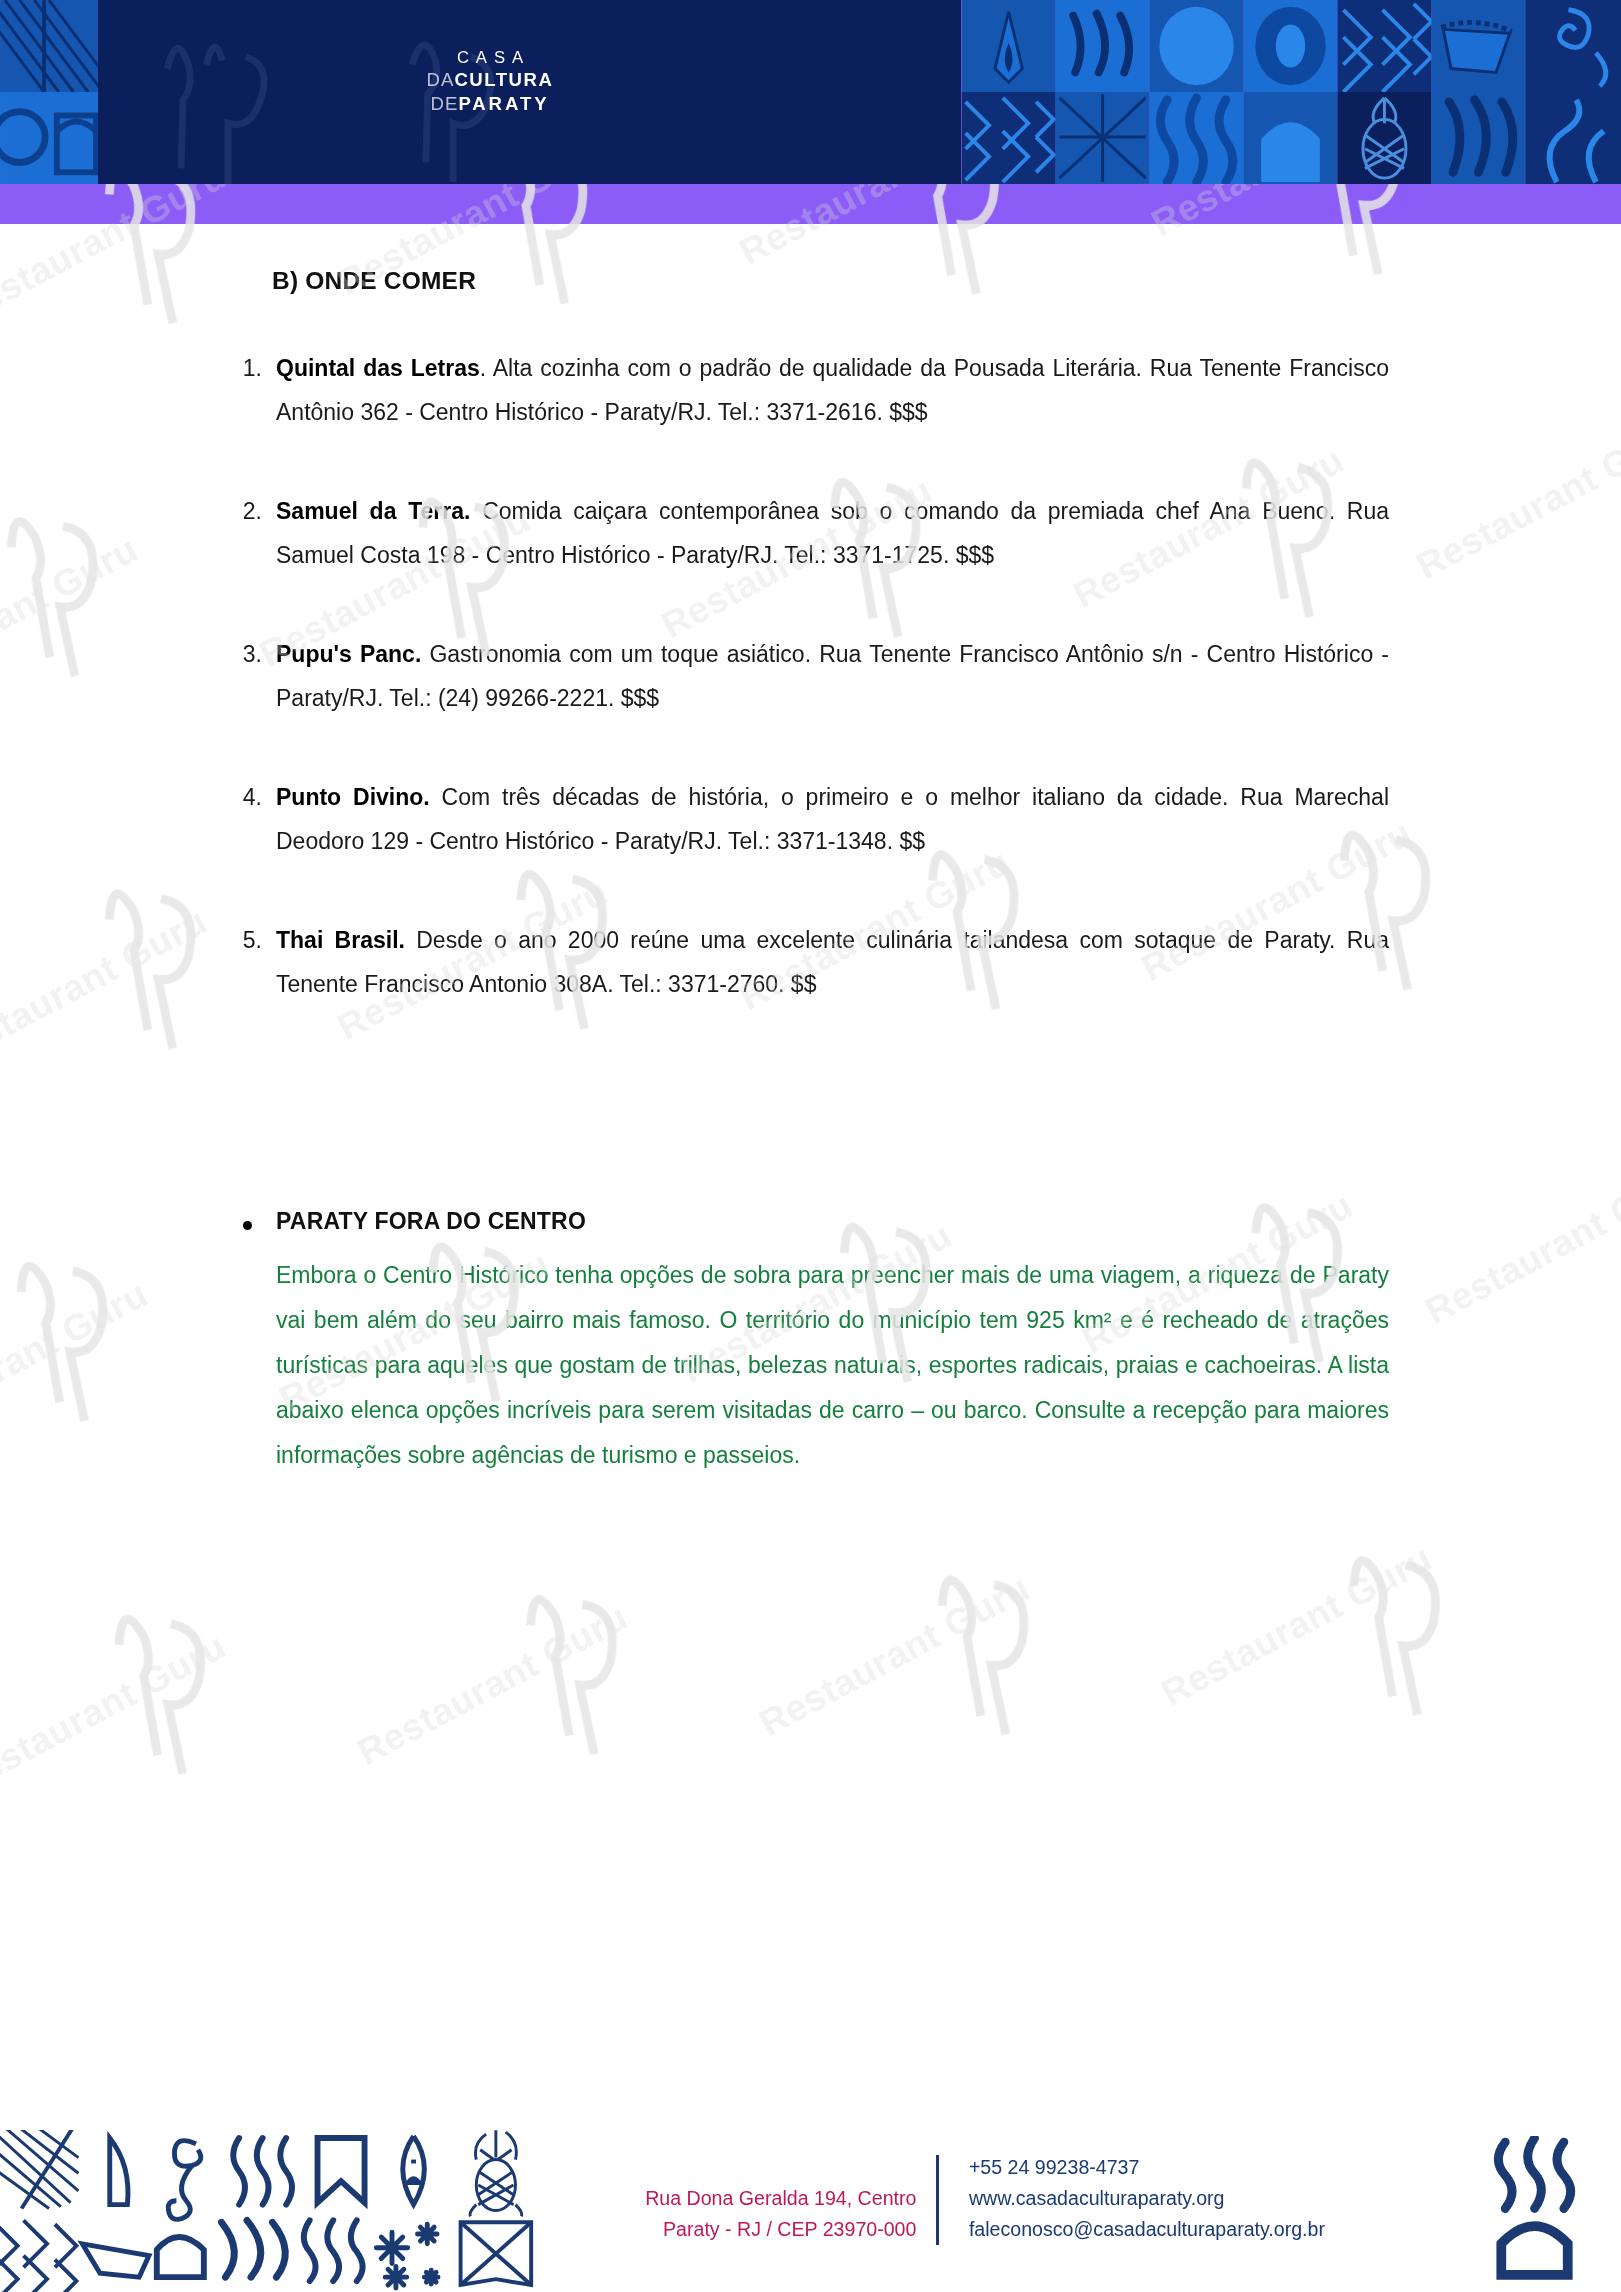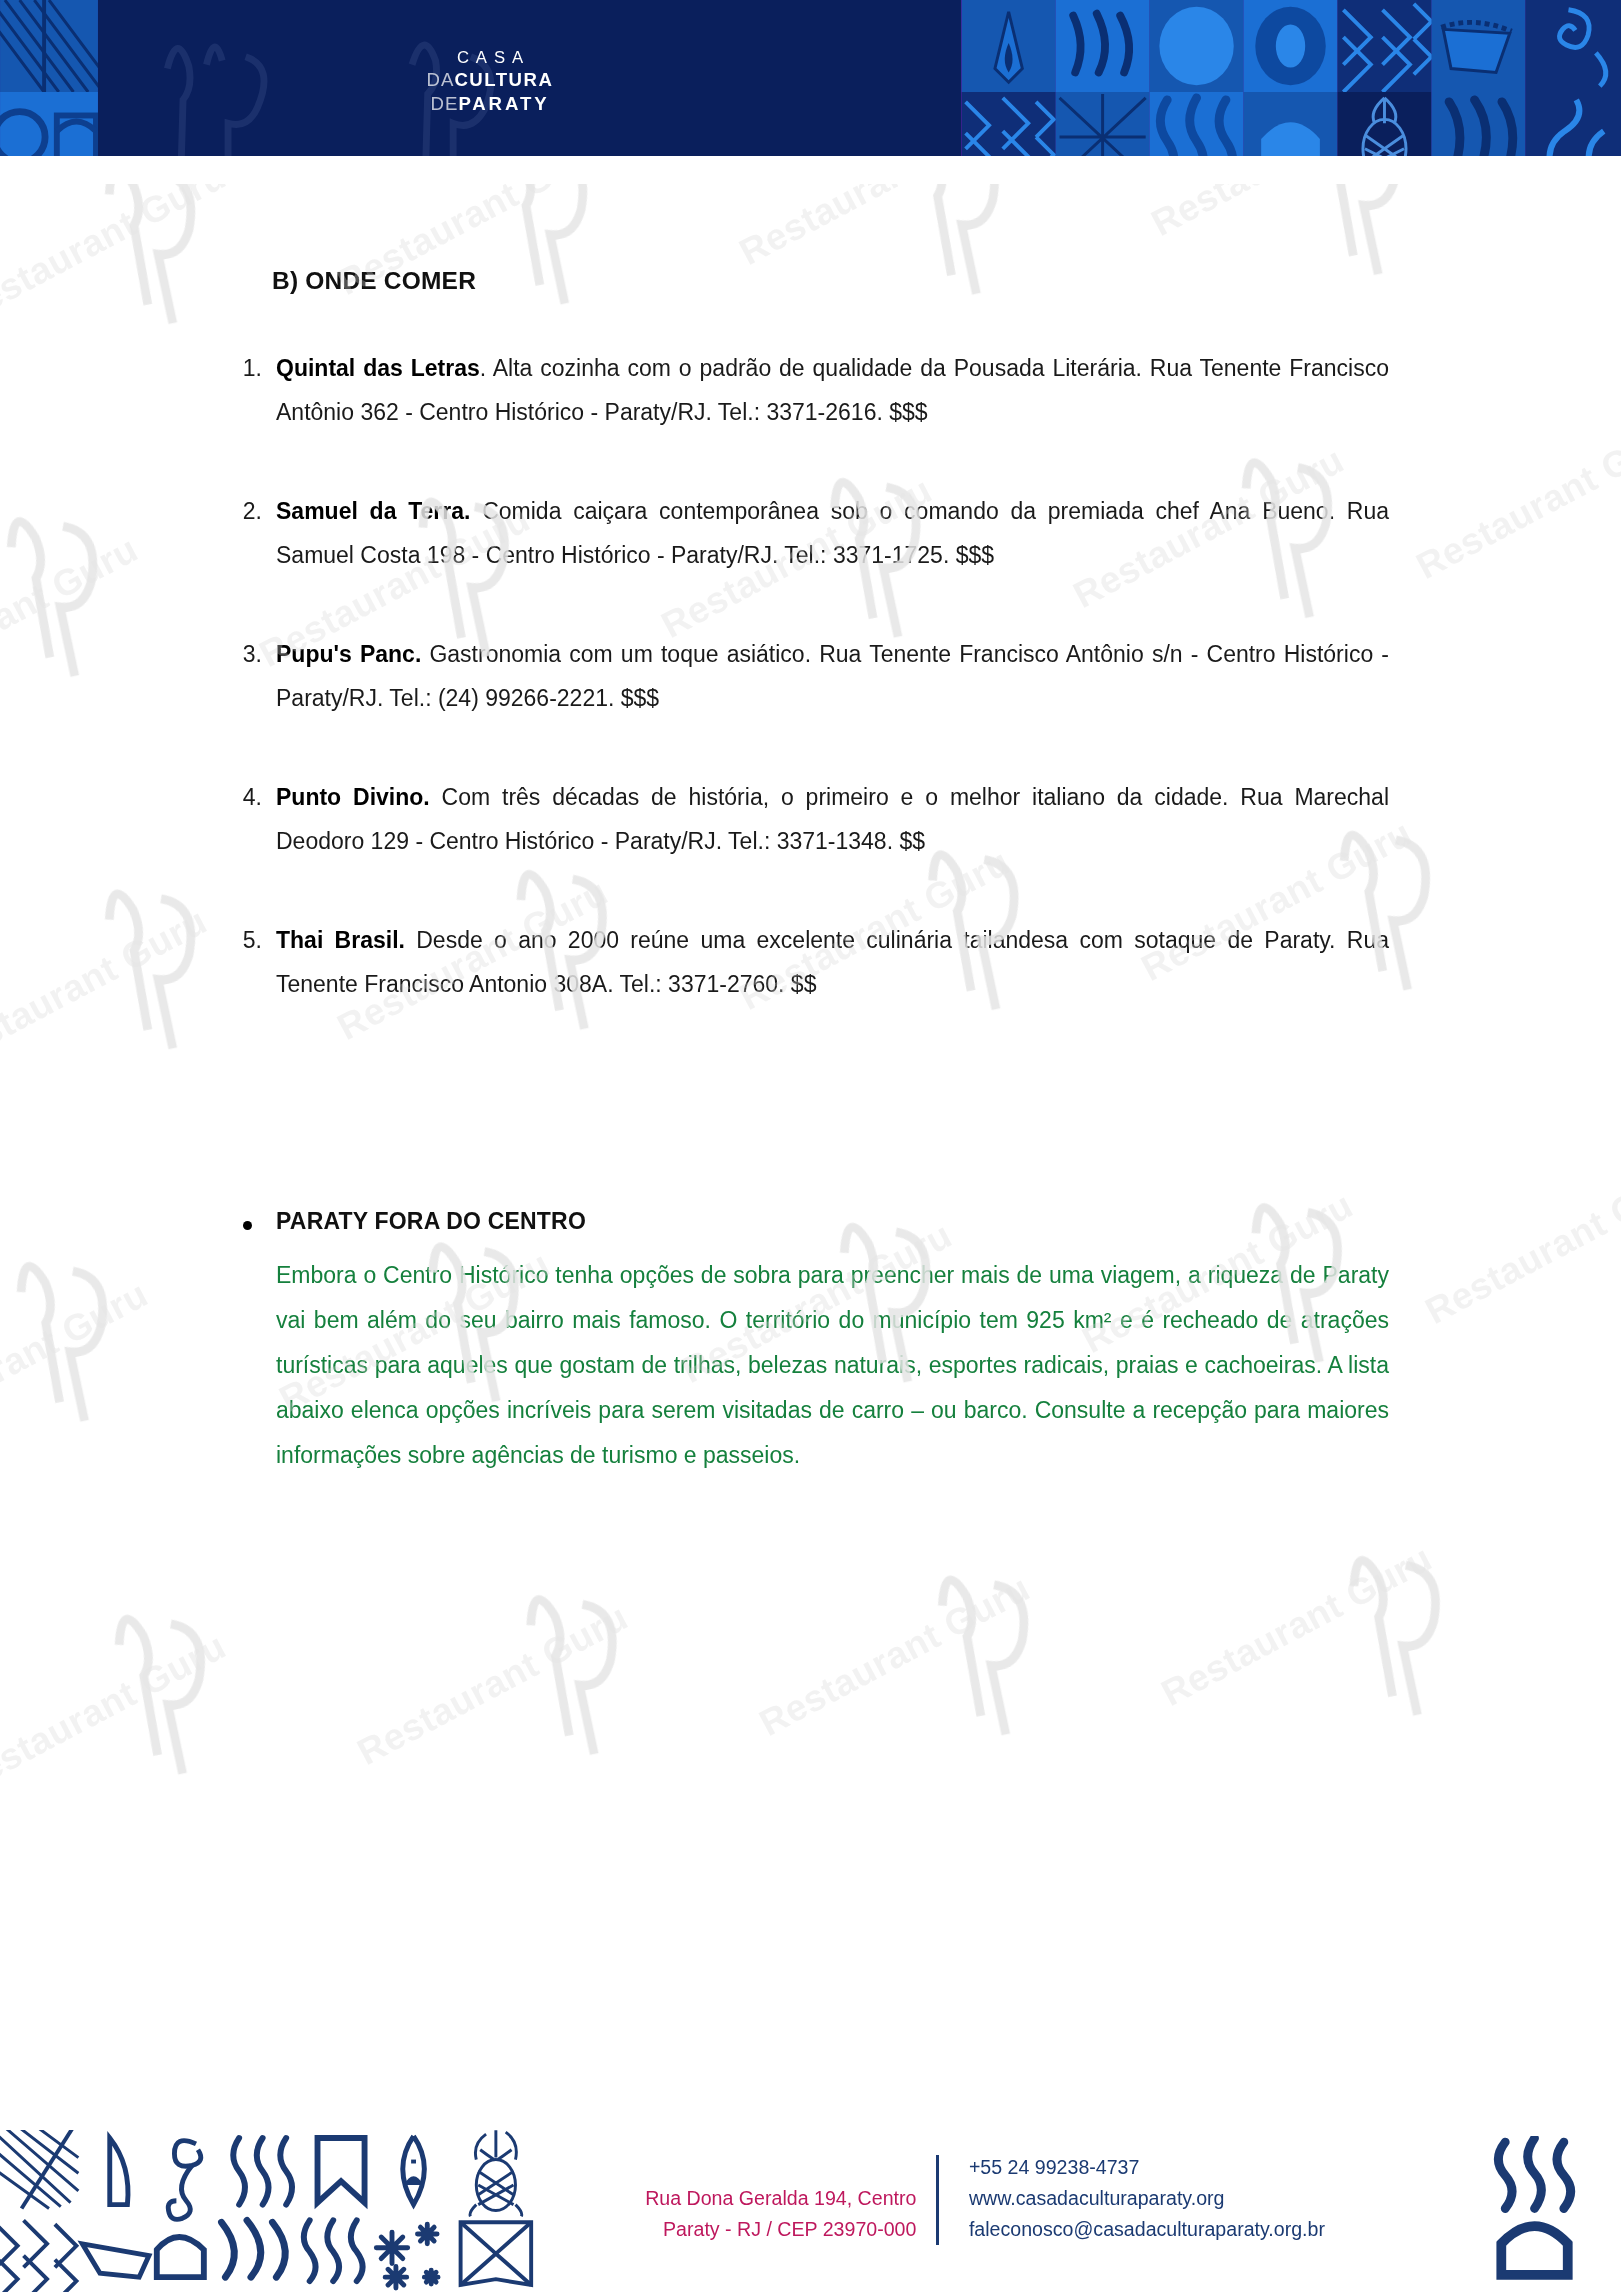--- a/index.html
+++ b/index.html
@@ -17,22 +17,22 @@
     height: 2293px;
     background: #ffffff;
     overflow: hidden;
   }
 
   
   #header {
     position: absolute;
     top: 0; left: 0;
     width: 1621px;
-    height: 156px;
-    background: #4c1d95;
+    height: 224px;
+    background: #8b5cf6;
     overflow: hidden;
   }
   #header-pattern-left {
     position: absolute;
     top: 0; left: 0;
     width: 98px;
     height: 184px;
     overflow: hidden;
   }
   #header-center {

